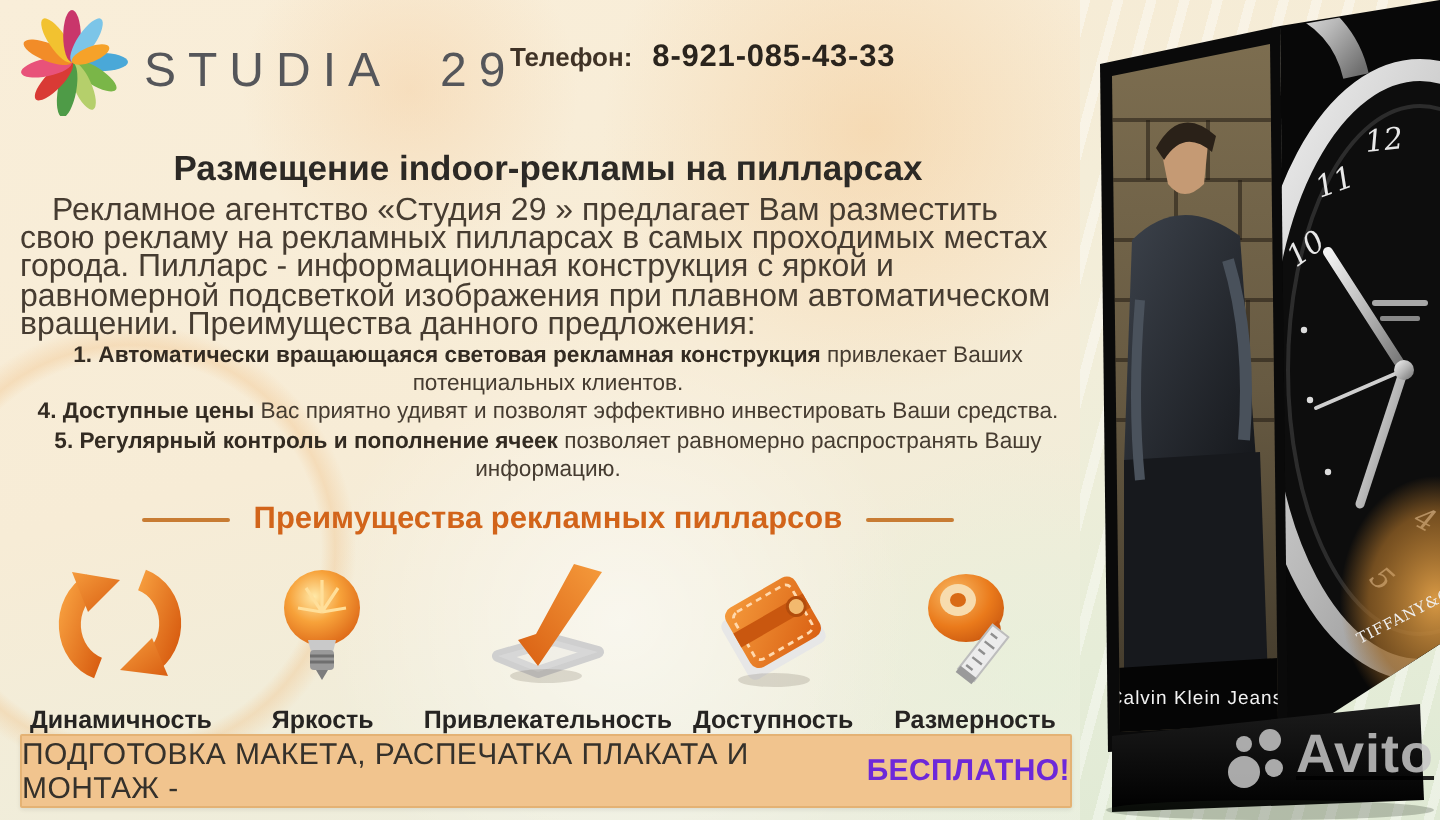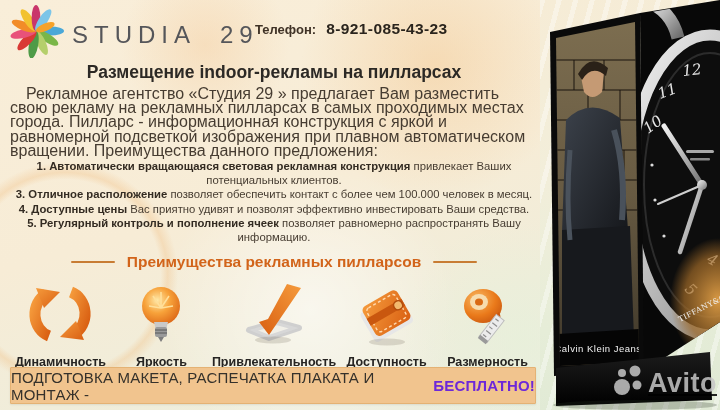--- a/index.html
+++ b/index.html
@@ -13,21 +13,21 @@
   .d4{left:400px;top:220px;width:240px;height:240px;background:radial-gradient(circle,rgba(230,240,218,.7),rgba(230,240,218,0) 70%);}
   .d5{left:120px;top:-40px;width:170px;height:170px;background:radial-gradient(circle,rgba(244,200,150,.4),rgba(244,200,150,0) 70%);}
 
   .header{position:absolute;left:0;top:0;width:540px;height:58px;}
   .logo{position:absolute;left:6px;top:2px;display:flex;align-items:center;}
   .logo-text{font-size:24px;font-weight:400;color:#55565a;letter-spacing:6px;white-space:pre;margin-left:4px;margin-top:6px;}
   .phone{position:absolute;left:255px;top:20px;display:flex;align-items:baseline;gap:10px;}
   .phone-label{font-size:13px;font-weight:bold;color:#3f3226;}
   .phone-number{font-size:15.5px;font-weight:800;color:#2a241d;letter-spacing:.4px;}
 
-  .content{position:absolute;left:10px;top:60px;width:528px;}
+  .content{position:absolute;left:10px;top:72px;width:528px;}
   .title{text-align:center;font-size:17.5px;font-weight:bold;color:#2c2925;margin:2px 0 4px 0;}
   .intro{font-size:16px;line-height:14.2px;color:#463c31;text-indent:16px;}
   .list{margin-top:1px;}
   .list-item{font-size:11.3px;line-height:14.2px;color:#463c31;text-align:center;}
   .list-item b{color:#332b22;}
   .adv-header{margin-top:9px;display:flex;align-items:center;justify-content:center;gap:12px;}
   .adv-line{width:44px;height:2px;background:#c87c33;border-radius:2px;}
   .adv-title{font-size:15.5px;font-weight:bold;color:#d2641a;text-align:center;}
   .adv-row{margin-top:5px;display:flex;}
   .adv{flex:1 1 0;display:flex;flex-direction:column;align-items:center;text-align:center;}
@@ -40,21 +40,21 @@
           display:flex;align-items:center;justify-content:center;
           font-size:15px;color:#35312b;letter-spacing:.2px;box-shadow:0 1px 2px rgba(0,0,0,.08);}
   .banner b{font-weight:800;color:#6d28d9;}
 
   .photo-panel{position:absolute;left:540px;top:0;width:180px;height:410px;
         background:linear-gradient(170deg,#f6ecd6 0%,#f2eeda 40%,#e6edd8 75%,#dfe9d4 100%);}
   .photo-panel .streaks{position:absolute;inset:0;
         background:repeating-linear-gradient(105deg,rgba(255,255,255,.38) 0 5px,rgba(255,255,255,0) 5px 16px);}
   .pillar-svg{position:absolute;left:0;top:0;}
 
-  .watermark{position:absolute;right:3px;bottom:7px;display:flex;align-items:center;opacity:.85;text-decoration:underline;}
+  .watermark{position:absolute;right:3px;bottom:7px;display:flex;opacity:.85;text-decoration:underline;}
   .watermark-text{font-size:27px;font-weight:bold;color:#c6c6c6;letter-spacing:.5px;}
 </style>
 </head>
 <body>
 
 <div class="page">
   <div class="decor d1"></div>
   <div class="decor d2"></div>
   <div class="decor d3"></div>
   <div class="decor d4"></div>
@@ -98,31 +98,30 @@
             <g transform="rotate(338)">
                 <ellipse cx="10" cy="0" rx="10" ry="3.8" fill="#f6a229"></ellipse>
               </g>
           </g>
         </svg>
       </span>
       <span class="logo-text">STUDIA  29</span>
     </div>
     <div class="phone">
       <span class="phone-label">Телефон:</span>
-      <span class="phone-number">8-921-085-43-23</span>
+      <span class="phone-number">8-921-085-43-33</span>
     </div>
   </div>
 
   <div class="content">
     <div class="title">Размещение indoor-рекламы на пилларсах</div>
     <div class="intro">Рекламное агентство «Студия 29 » предлагает Вам разместить свою рекламу на рекламных пилларсах в самых проходимых местах города. Пилларс - информационная конструкция с яркой и равномерной подсветкой изображения при плавном автоматическом вращении. Преимущества данного предложения:</div>
 
     <div class="list">
       <div class="list-item"><b>1.</b> <b>Автоматически вращающаяся световая рекламная конструкция</b><span> привлекает Ваших потенциальных клиентов.</span></div>
-      <div class="list-item"><b>3.</b> <b>Отличное расположение</b><span> позволяет обеспечить контакт с более чем 100.000 человек в месяц.</span></div>
       <div class="list-item"><b>4.</b> <b>Доступные цены</b><span> Вас приятно удивят и позволят эффективно инвестировать Ваши средства.</span></div>
       <div class="list-item"><b>5.</b> <b>Регулярный контроль и пополнение ячеек</b><span> позволяет равномерно распространять Вашу информацию.</span></div>
     </div>
 
     <div class="adv-header">
       <span class="adv-line"></span>
       <span class="adv-title">Преимущества рекламных пилларсов</span>
       <span class="adv-line"></span>
     </div>
 

